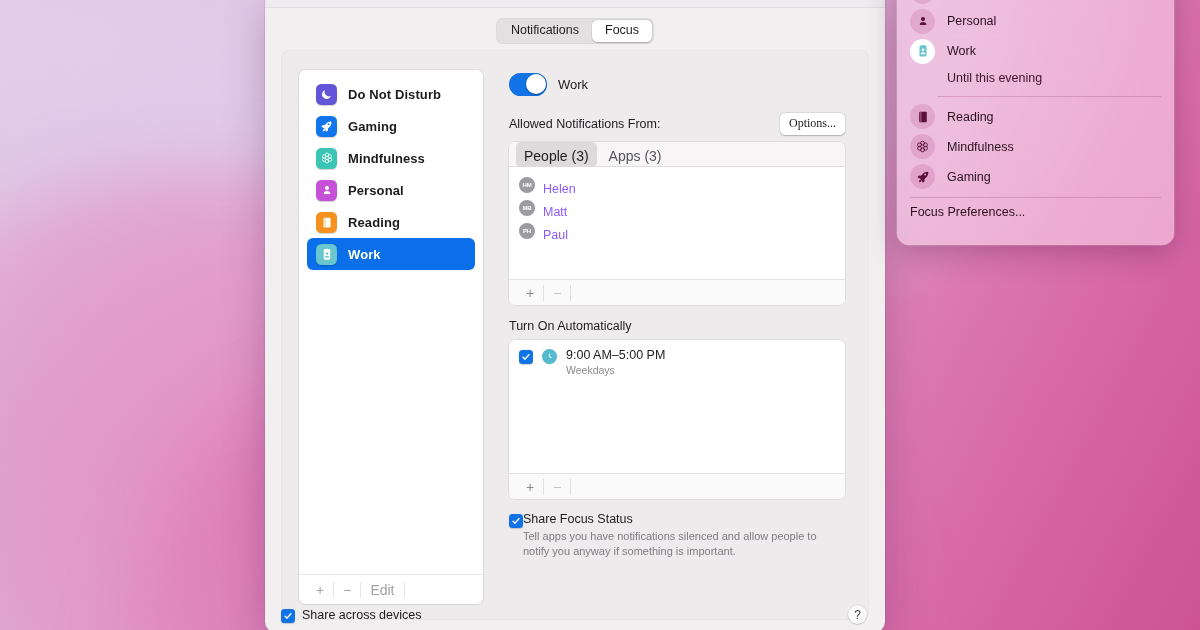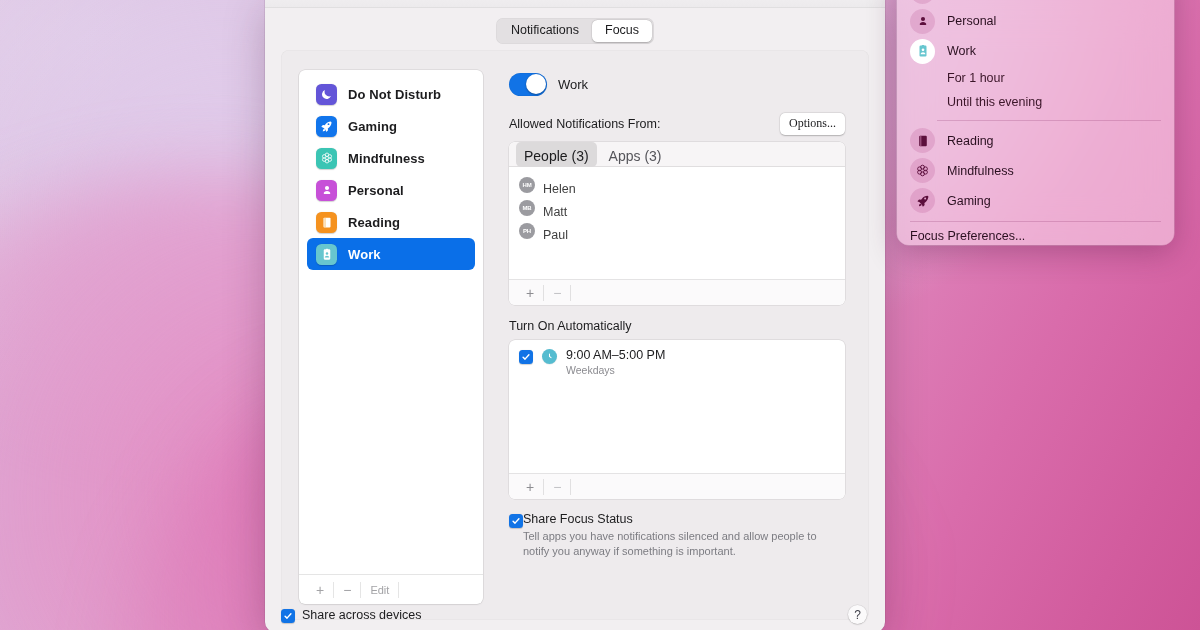--- a/index.html
+++ b/index.html
@@ -143,21 +143,21 @@
     display: flex; align-items: center;
     padding-left: 8px;
     gap: 0;
   }
   .fbtn {
     font-size: 14px; color: #a3a3a6;
     padding: 0 9px; line-height: 16px;
     border-right: 0.5px solid rgba(0,0,0,0.10);
     cursor: default;
   }
-  .fbtn.text { font-size: 11px; }
+  .fbtn.text { font-size: 14px; }
 
   
   .detail { width: 336px; padding-top: 2px; }
 
   .toggle-row { display: flex; align-items: center; gap: 11px; height: 24px; margin-bottom: 17px; }
   .switch {
     width: 38px; height: 23px; border-radius: 12px;
     background: #1173e6;
     position: relative;
     box-shadow: inset 0 0 0 0.5px rgba(0,0,0,0.08);
@@ -208,21 +208,21 @@
   .person-row { display: flex; align-items: center; gap: 8px; height: 23px; padding: 0 10px; cursor: default; }
   .avatar {
     width: 16px; height: 16px; border-radius: 50%;
     background: #9b9ba0;
     color: #fff;
     font-size: 6px; font-weight: bold;
     display: flex; align-items: center; justify-content: center;
     letter-spacing: -0.2px;
     flex: 0 0 auto;
   }
-  .person-name { font-size: 12.5px; color: #404040; margin-top: 8px; }
+  .person-name { font-size: 12.5px; color: #8b5cf6; margin-top: 8px; }
 
   .lb-footer {
     height: 26px;
     border-top: 0.5px solid rgba(0,0,0,0.09);
     display: flex; align-items: center; padding-left: 8px;
     background: #fbfafb;
   }
   .lb-footer .fbtn { color: #8d8d91; }
   .lb-footer .fbtn.dim { color: #c2c2c5; }
 
@@ -526,21 +526,20 @@
         <svg width="12" height="14" viewBox="0 0 20 24">
           <rect x="4" y="2.5" width="12" height="19" rx="2" fill="#67c6cf"></rect>
           <circle cx="10" cy="10" r="2.3" fill="#ffffff"></circle>
           <path d="M5.9 17.6c0-2.1 1.9-3.5 4.1-3.5s4.1 1.4 4.1 3.5z" fill="#ffffff"></path>
           <rect x="8" y="1.6" width="4" height="2.4" rx="1" fill="#67c6cf"></rect>
         </svg>
       </span>
       <span class="cc-label">Work</span>
     </div>
 
-    <div class="cc-sub">For 1 hour</div>
     <div class="cc-sub">Until this evening</div>
 
     <div class="cc-divider"></div>
 
     <div class="cc-row">
       <span class="cc-icon">
         <svg width="12" height="14" viewBox="0 0 20 24">
             <rect x="3.5" y="3" width="13" height="18" rx="1.8" fill="#5c0f3c"></rect>
             <rect x="5.6" y="3" width="1.4" height="18" fill="#c47ca5"></rect>
           </svg>

